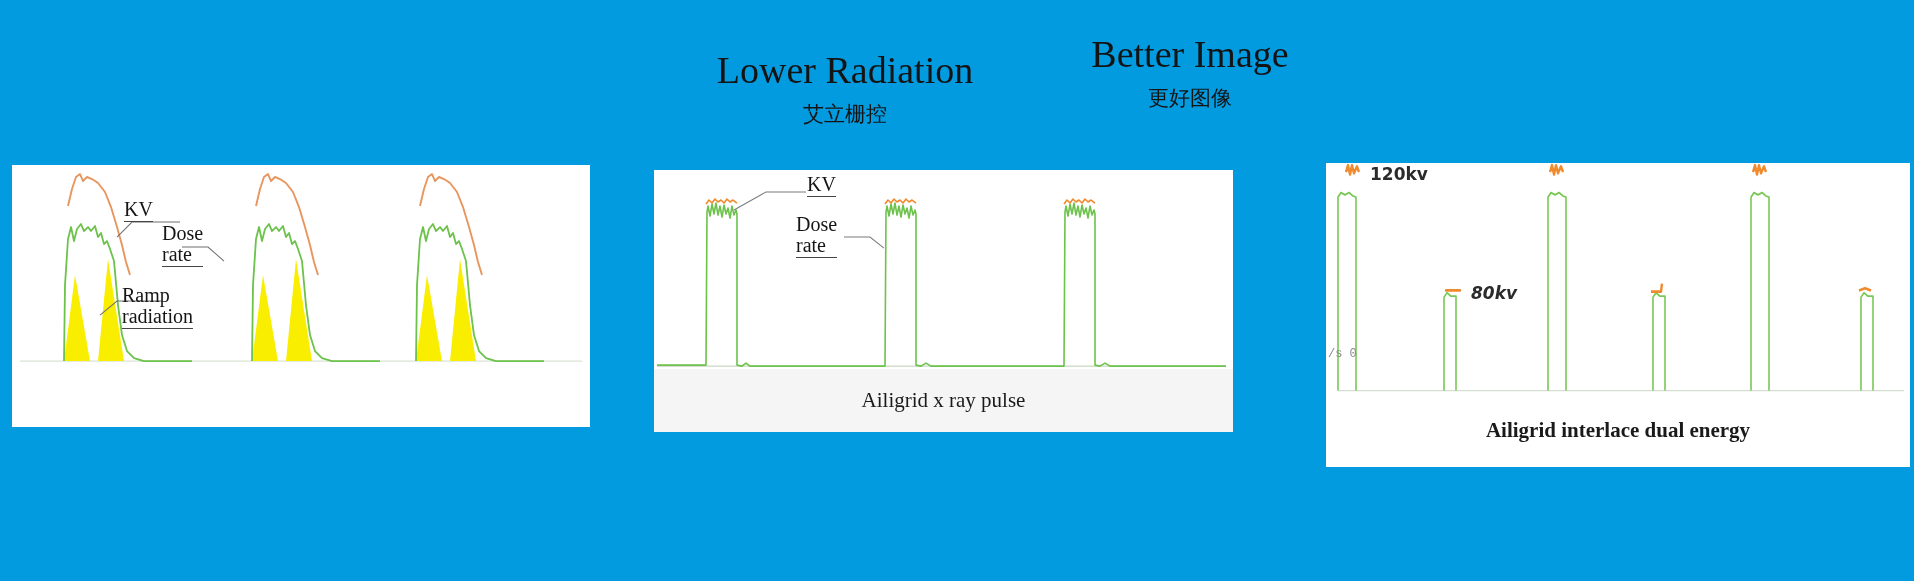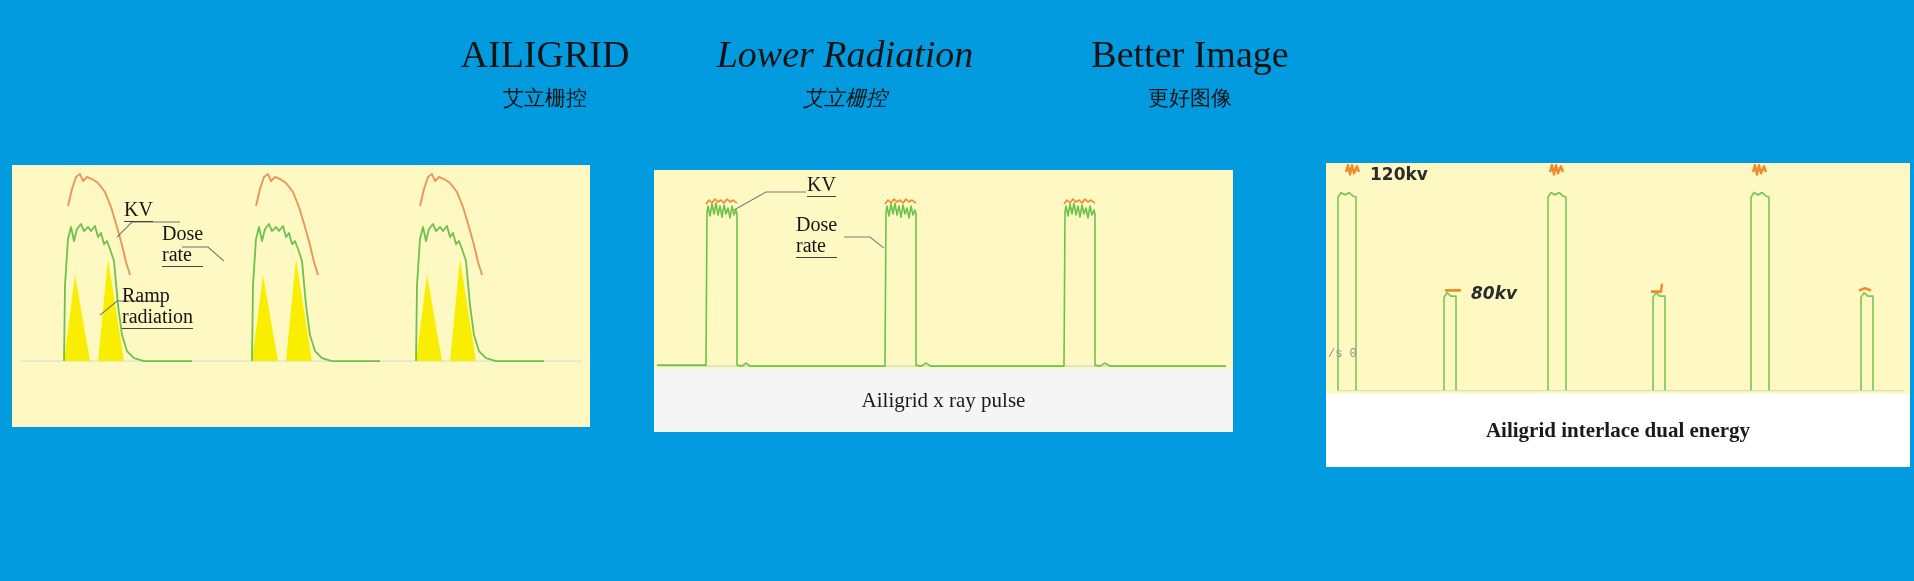--- a/index.html
+++ b/index.html
@@ -38,27 +38,27 @@
   }
   .hdr-cn {
     font-family: "DejaVu Sans", "Liberation Sans", sans-serif;
     font-size: 21px;
     line-height: 28px;
     margin-top: 8px;
     white-space: nowrap;
     color: #141414;
   }
   #hdr-g0 { left: 430px; top: 32px; width: 230px; }
-  #hdr-g1 { left: 660px; top: 32px; width: 370px; font-style: italic; }
+  #hdr-g1 { left: 660px; top: 48px; width: 370px; }
   #hdr-g2 { left: 1040px; top: 32px; width: 300px; }
 
   
   .panel {
     position: absolute;
-    background: #fef9c3;
+    background: #ffffff;
     overflow: hidden;
   }
   #panel-1 { left: 12px;   top: 165px; width: 578px; height: 262px; }
   #panel-2 { left: 654px;  top: 170px; width: 579px; height: 262px; }
   #panel-3 { left: 1326px; top: 163px; width: 584px; height: 304px; }
 
   .plot {
     position: absolute;
     left: 0;
     top: 0;
@@ -112,24 +112,20 @@
     font-size: 12px;
     color: #8A8A8A;
     white-space: nowrap;
   }
 </style>
 </head>
 <body>
 
 <div id="header">
 
-  <div class="hdr-group" id="hdr-g0">
-    <div class="hdr-en">AILIGRID</div>
-    <div class="hdr-cn">艾立栅控</div>
-  </div>
 
   <div class="hdr-group" id="hdr-g1">
     <div class="hdr-en">Lower Radiation</div>
     <div class="hdr-cn">艾立栅控</div>
   </div>
 
   <div class="hdr-group" id="hdr-g2">
     <div class="hdr-en">Better Image</div>
     <div class="hdr-cn">更好图像</div>
   </div>

